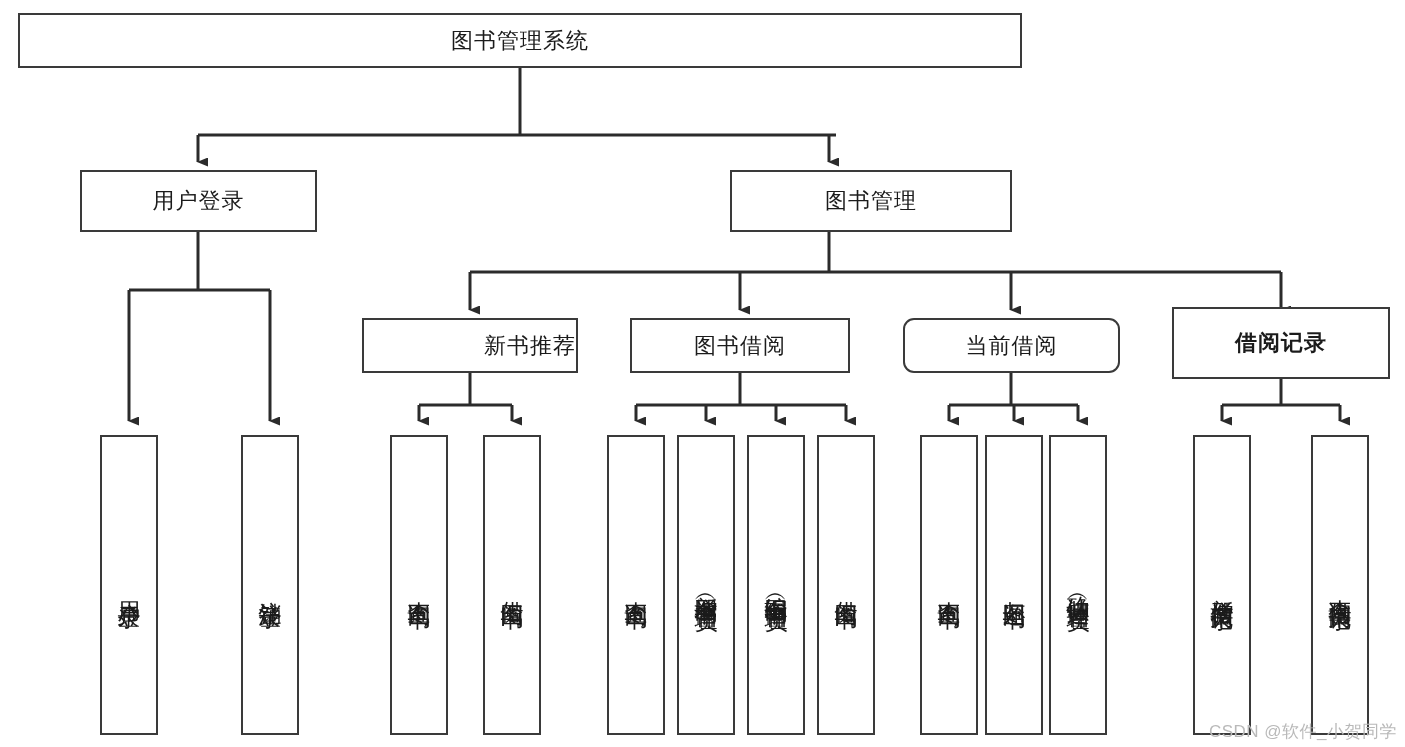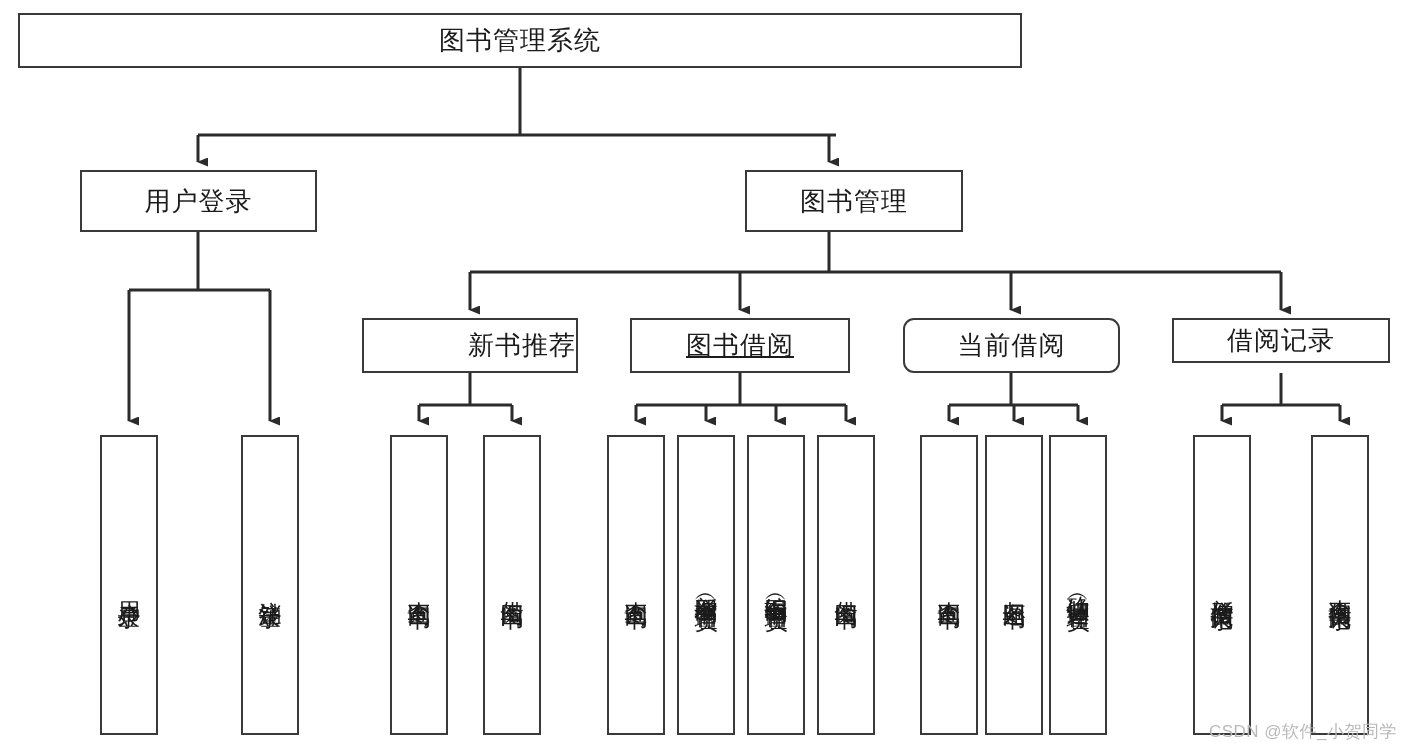--- a/index.html
+++ b/index.html
@@ -31,21 +31,21 @@
     position: absolute;
     box-sizing: border-box;
     background: #ffffff;
     border: 2.5px solid #3a3a3a;
     display: flex;
     align-items: center;
     justify-content: center;
     color: #1b1b1b;
   }
   .node.horiz {
-    font-size: 26px;
+    font-size: 22px;
     letter-spacing: 1px;
   }
   .node.vert {
     writing-mode: vertical-rl;
     text-orientation: upright;
     font-size: 23px;
     letter-spacing: 2px;
     line-height: 1;
     padding-top: 4px;
   }
@@ -122,34 +122,34 @@
     </g>
   </svg>
 
   <div class="node horiz" style="left:18px; top:13px; width:1004px; height:55px;">
     <span class="label">图书管理系统</span>
   </div>
 
   <div class="node horiz" style="left:80px; top:170px; width:237px; height:62px;">
     <span class="label">用户登录</span>
   </div>
-  <div class="node horiz" style="left:745px; top:170px; width:218px; height:62px;">
+  <div class="node horiz" style="left:730px; top:170px; width:282px; height:62px;">
     <span class="label">图书管理</span>
   </div>
 
   <div class="node horiz" style="left:362px; top:318px; width:216px; height:55px;justify-content:flex-end;">
     <span class="label">新书推荐</span>
   </div>
-  <div class="node horiz" style="left:630px; top:318px; width:220px; height:55px;text-decoration:underline;">
+  <div class="node horiz" style="left:630px; top:318px; width:220px; height:55px;">
     <span class="label">图书借阅</span>
   </div>
   <div class="node horiz" style="left:903px; top:318px; width:217px; height:55px;border-radius:11px;">
     <span class="label">当前借阅</span>
   </div>
-  <div class="node horiz" style="left:1172px; top:318px; width:218px; height:45px;">
+  <div class="node horiz" style="left:1172px; top:307px; width:218px; height:72px;font-weight:bold;">
     <span class="label">借阅记录</span>
   </div>
 
   <div class="node vert" style="left:100px; top:435px; width:58px; height:300px;">
     <span class="label">用户登录</span>
   </div>
   <div class="node vert" style="left:241px; top:435px; width:58px; height:300px;">
     <span class="label">注销登录</span>
   </div>
 

